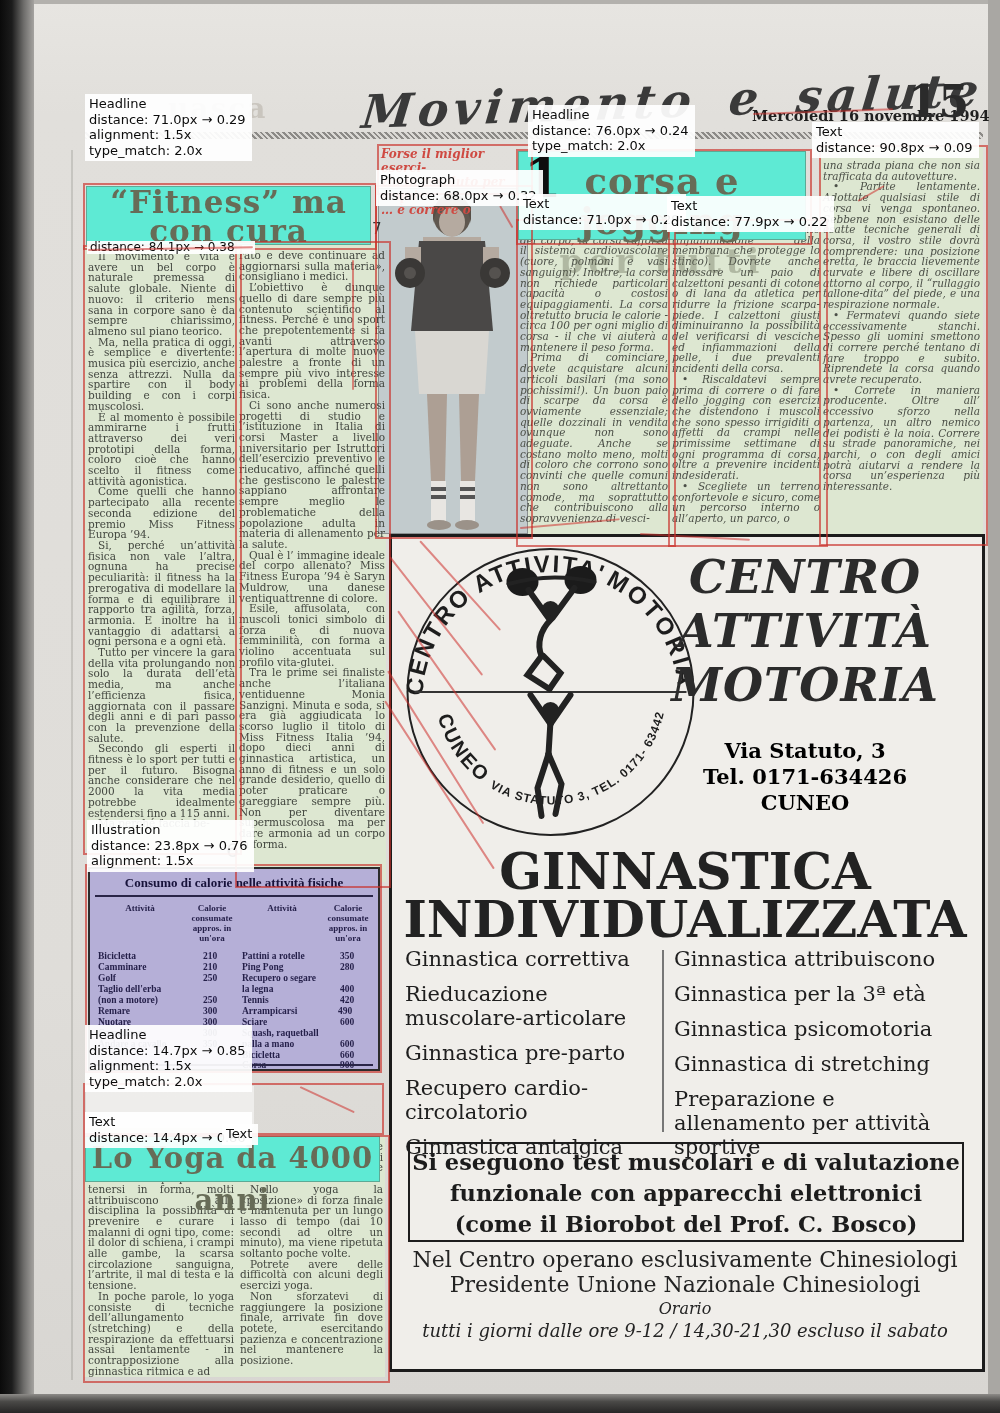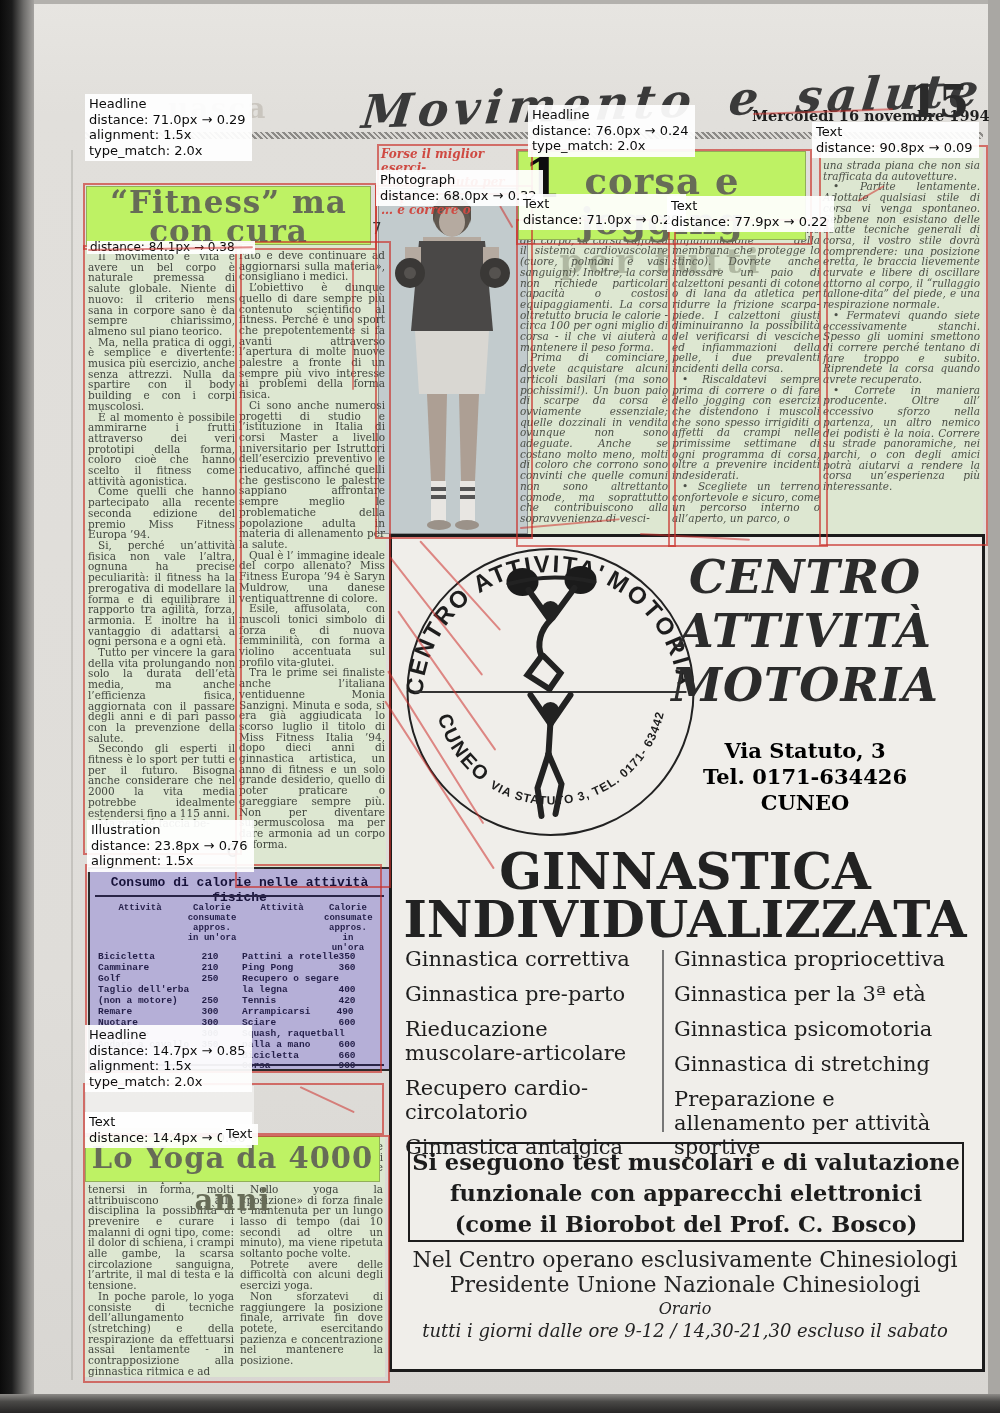--- a/index.html
+++ b/index.html
@@ -18,21 +18,21 @@
   .script-title{font-family:"DejaVu Serif",serif;font-style:italic;font-weight:bold;
         font-size:46px;color:#3a3a3a;letter-spacing:5px;word-spacing:12px;
         transform:rotate(-2deg) skewX(-8deg);z-index:8;white-space:nowrap;}
   .ghost{font-weight:bold;font-size:28px;color:#c9c5be;letter-spacing:2px;z-index:6;}
   .date{font-size:14.5px;font-weight:bold;color:#1f1f1f;z-index:9;white-space:nowrap;}
   .pagenum{font-size:44px;font-weight:bold;color:#2b2b2b;z-index:9;}
   .mastrule{height:7px;z-index:5;opacity:.85;
         background:repeating-linear-gradient(45deg,#7d7b78 0 2px,#d9d7d3 2px 4px);}
 
   .green{background:#dde7d1;z-index:4;}
-  .hbox{background:#bef264;border:1px solid rgba(90,94,74,.45);z-index:12;text-align:center;
+  .hbox{background:#5eead4;border:1px solid rgba(90,94,74,.45);z-index:12;text-align:center;
         font-weight:bold;color:#676c57;}
   .h1t{font-size:31px;line-height:29px;letter-spacing:1px;}
   .ghost-sub{color:rgba(103,108,87,.38);font-weight:bold;font-size:34px;letter-spacing:5px;z-index:13;}
   .bignum{font-weight:bold;font-size:54px;color:#0e0e0e;z-index:26;font-family:"DejaVu Serif",serif;}
   .mark{font-family:"DejaVu Sans",sans-serif;font-size:15px;color:#333;z-index:25;}
 
   .col{font-size:10.5px;line-height:10.7px;color:#42463f;text-align:justify;z-index:10;}
   .col p{margin:0;text-indent:10px;}
   .col p.ni{text-indent:0;}
   .ital{font-style:italic;color:#4b4f47;}
@@ -46,21 +46,21 @@
   .rbox{position:absolute;border:2px solid rgba(201,48,42,.65);z-index:30;pointer-events:none;}
   .scrib{position:absolute;background:rgba(205,50,45,.55);height:2px;z-index:22;
         border-radius:2px;transform-origin:left center;}
   .scrib.hi{z-index:46;}
   .fade{position:absolute;background:rgba(255,255,255,.5);z-index:38;}
 
   .photo{z-index:10;border:1px solid #8b8f90;}
 
   
   .cal{background:#b5afd7;border:2px solid #2b2b2b;z-index:12;
-       font-family:Liberation Mono, monospace;color:#241f49;padding-left:11px;}
+       font-family:Liberation Serif, serif;color:#241f49;}
   .cal .t{position:absolute;left:0;right:0;top:6px;text-align:center;
           font-weight:bold;font-size:13px;color:#17123a;}
   .cal .rule{position:absolute;left:5px;right:5px;height:2px;background:#2a2547;}
   .cal .hd{position:absolute;font-weight:bold;font-size:9px;line-height:10px;text-align:center;}
   .cal .cell{position:absolute;font-size:9.5px;font-weight:600;white-space:nowrap;}
   .cal .num{text-align:center;}
 
   
   .adbox{background:#f0eeea;border:3px solid #1b1b1b;z-index:12;
          font-family:"Liberation Sans",sans-serif;color:#242424;}
@@ -196,21 +196,21 @@
   <div class="hd" style="left:234px;top:34px;width:48px;">Calorie consumate appros. in un'ora</div>
 
   <div class="cell" style="left:8px;top:82px;width:88px;">Bicicletta</div>
   <div class="cell num" style="left:98px;top:82px;width:44px;">210</div>
   <div class="cell" style="left:152px;top:82px;width:82px;">Pattini a rotelle</div>
   <div class="cell num" style="left:234px;top:82px;width:46px;">350</div>
 
   <div class="cell" style="left:8px;top:93px;width:88px;">Camminare</div>
   <div class="cell num" style="left:98px;top:93px;width:44px;">210</div>
   <div class="cell" style="left:152px;top:93px;width:82px;">Ping Pong</div>
-  <div class="cell num" style="left:234px;top:93px;width:46px;">360</div>
+  <div class="cell num" style="left:234px;top:93px;width:46px;">280</div>
 
   <div class="cell" style="left:8px;top:104px;width:88px;">Golf</div>
   <div class="cell num" style="left:98px;top:104px;width:44px;">250</div>
   <div class="cell" style="left:152px;top:104px;width:82px;">Recupero o segare</div>
   <div class="cell num" style="left:234px;top:104px;width:46px;"></div>
 
   <div class="cell" style="left:8px;top:115px;width:88px;">Taglio dell'erba</div>
   <div class="cell num" style="left:98px;top:115px;width:44px;"></div>
   <div class="cell" style="left:152px;top:115px;width:82px;">la legna</div>
   <div class="cell num" style="left:234px;top:115px;width:46px;">400</div>
@@ -318,28 +318,28 @@
   <div>Tel. 0171-634426</div>
   <div>CUNEO</div>
 </div>
 <div class="abs adtitle" style="left:395px;top:848px;width:580px;">
   <div>GINNASTICA</div>
   <div>INDIVIDUALIZZATA</div>
 </div>
 
 <div class="abs svc" style="left:405px;top:947px;width:252px;">
   <div>Ginnastica correttiva</div>
+  <div>Rieducazione muscolare-articolare</div>
   <div>Ginnastica pre-parto</div>
-  <div>Rieducazione muscolare-articolare</div>
   <div>Recupero cardio-circolatorio</div>
   <div>Ginnastica antalgica</div>
 </div>
 <div class="abs divider" style="left:662px;top:950px;width:2px;height:182px;"></div>
 <div class="abs svc" style="left:674px;top:947px;width:296px;">
-  <div>Ginnastica propriocettiva</div>
+  <div>Ginnastica attribuiscono</div>
   <div>Ginnastica per la 3ª età</div>
   <div>Ginnastica psicomotoria</div>
   <div>Ginnastica di stretching</div>
   <div>Preparazione e allenamento per attività sportive</div>
 </div>
 
 <div class="abs testbox" style="left:408px;top:1142px;width:552px;height:93px;">
   <div>Si eseguono test muscolari e di valutazione</div>
   <div>funzionale con apparecchi elettronici</div>
   <div>(come il Biorobot del Prof. C. Bosco)</div>

